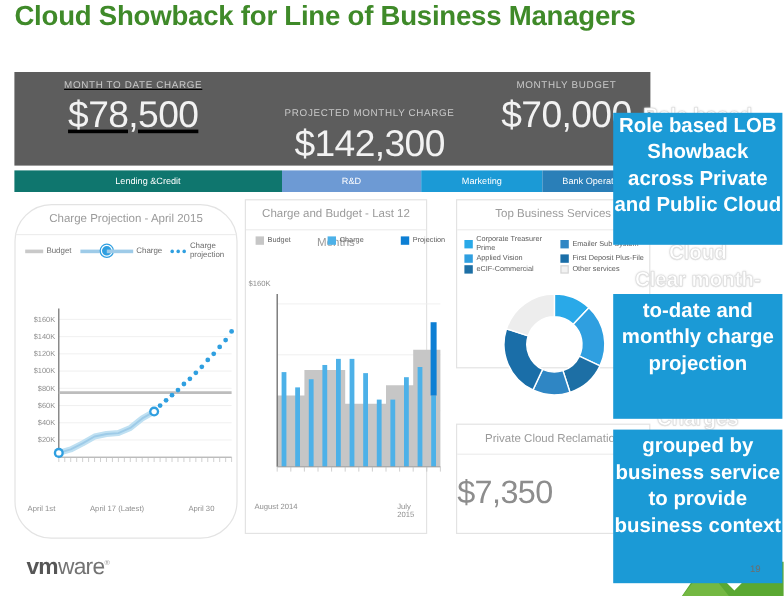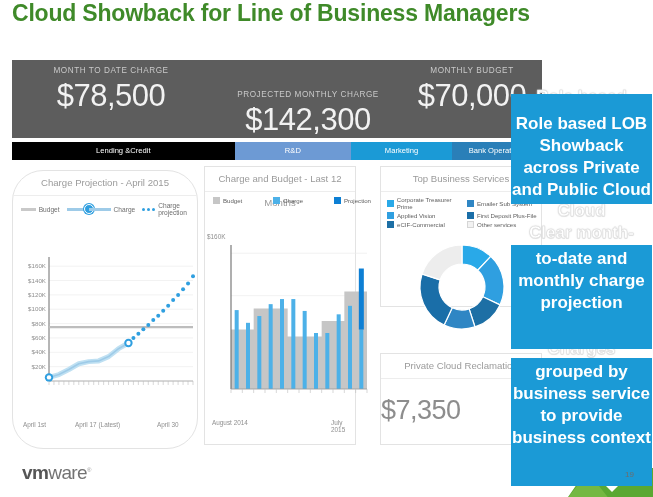--- a/index.html
+++ b/index.html
@@ -19,21 +19,21 @@
   }
 
   
   .dash{position:absolute;left:12px;top:60px;width:530px;height:385px;}
 
   
   .kpihdr{position:absolute;left:0;top:0;width:530px;height:78px;background:#5d5d5d;}
   .kpi{position:absolute;top:6px;text-align:center;}
   .kpi .lbl{font-size:8.2px;color:#c9c9c9;letter-spacing:.55px;font-weight:normal;}
   .kpi .val{font-size:31px;color:#f2f2f2;font-weight:300;line-height:42px;letter-spacing:-0.5px;}
-  #kpi0{left:4px;width:190px;}
+  #kpi0{left:4px;width:190px;text-decoration:underline;}
   #kpi1{left:196px;width:200px;margin-top:24px;}
   #kpi2{left:390px;width:140px;}
 
   
   .tabs{position:absolute;left:0;top:82px;width:530px;height:18px;display:flex;}
   .tab{height:18px;line-height:18px;text-align:center;font-size:7.6px;color:#ffffff;}
 
   
   .panels{position:absolute;left:0;top:106px;width:530px;height:279px;}
   .panel{
@@ -78,21 +78,21 @@
   
   .ghost{
     position:absolute;text-align:center;font-weight:bold;color:#ffffff;
     text-shadow:0 0 1px #d8d8d8, 0 1px 0 #e6e6e6, 0 0 2px #cfcfcf;
     -webkit-text-stroke:0.5px #dcdcdc;
   }
   .callout{
     position:absolute;background:#1b9ad6;color:#ffffff;font-weight:bold;
     text-align:center;box-sizing:border-box;
   }
-  #co1{left:511px;top:94px;width:141px;height:110px;font-size:17px;line-height:22px;padding-top:19px;}
+  #co1{left:511px;top:94px;width:141px;height:110px;font-size:17px;line-height:22px;padding-top:0;}
   #co2{left:511px;top:245px;width:141px;height:104px;font-size:17px;line-height:22px;padding-top:3px;}
   #co3{left:511px;top:358px;width:141px;height:128px;font-size:17px;line-height:22px;padding-top:3px;}
   #gh1{left:511px;top:86px;width:141px;font-size:17px;line-height:22px;}
   #gh2{left:511px;top:222px;width:141px;font-size:17px;line-height:22px;}
   #gh3{left:511px;top:338px;width:141px;font-size:17px;line-height:22px;}
 
   
   #logo{position:absolute;left:22px;top:462px;font-size:19px;letter-spacing:-0.6px;}
   #logo .vm{font-weight:bold;color:#565656;}
   #logo .ware{font-weight:normal;color:#737373;}
@@ -118,21 +118,21 @@
         <div class="lbl">PROJECTED MONTHLY CHARGE</div>
         <div class="val">$142,300</div>
       </div>
       <div class="kpi" id="kpi2">
         <div class="lbl">MONTHLY BUDGET</div>
         <div class="val">$70,000</div>
       </div>
     </div>
 
     <div class="tabs">
-      <div class="tab" id="tab0" style="width: 42%; background: #000000;">Lending &amp;Credit</div>
+      <div class="tab" id="tab0" style="width: 42%; background: #0f766e;">Lending &amp;Credit</div>
       <div class="tab" id="tab1" style="width: 22%; background: rgb(109, 154, 212);">R&amp;D</div>
       <div class="tab" id="tab2" style="width: 19%; background: rgb(27, 154, 214);">Marketing</div>
       <div class="tab" id="tab3" style="width: 17%; background: rgb(42, 127, 184);">Bank Operations</div>
     </div>
 
     <div class="panels">
 
       <div class="panel" id="panelA">
         <div class="ptitle">Charge Projection - April 2015</div>
         <div class="legend" id="legendA">

